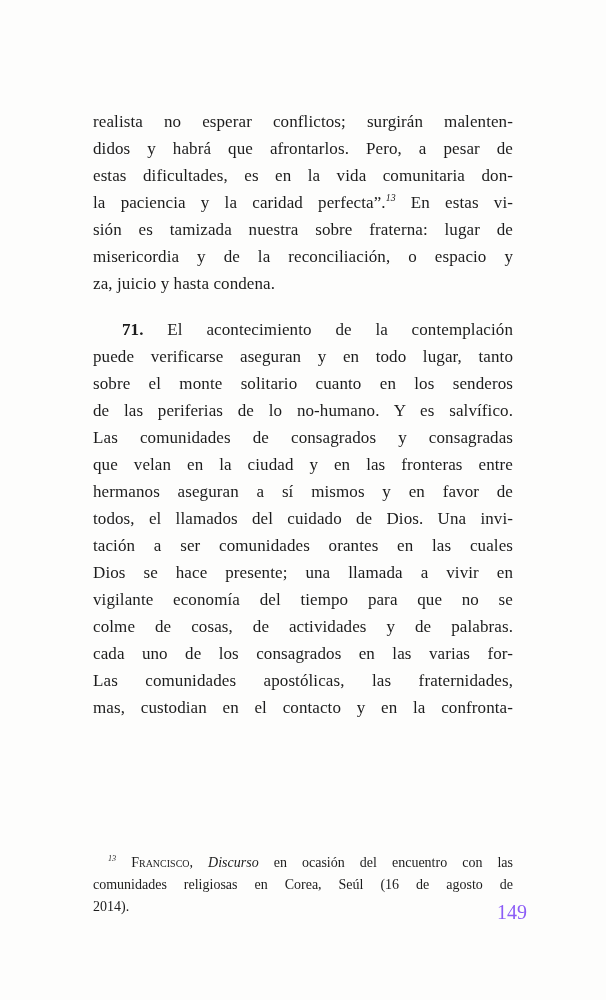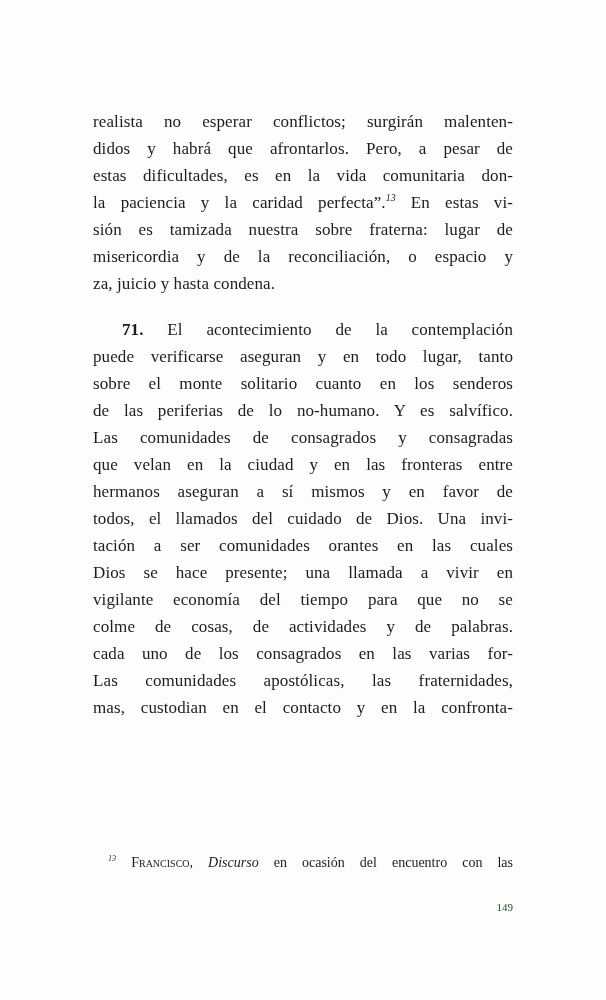--- a/index.html
+++ b/index.html
@@ -33,23 +33,23 @@
   .footnote-block {
     position: absolute;
     left: 93px; top: 816px;
     width: 420px;
     font-size: 14px;
     line-height: 22px;
     margin-top: 36px;
   }
   .page-number {
     position: absolute;
-    right: 93px; top: 901px;
-    font-size: 11px;
-    color: #14532d;
+    right: 79px; top: 901px;
+    font-size: 20px;
+    color: #8b5cf6;
   }
   span.b  { font-weight: bold; }
   span.i  { font-style: italic; }
   span.sc { font-variant: small-caps; }
   span.sup {
     vertical-align: super;
     font-size: 0.58em;
     line-height: 0;
     font-style: italic;
   }
@@ -82,16 +82,18 @@
         <div class="line"><span>vigilante economía del tiempo para que no se</span></div>
         <div class="line"><span>colme de cosas, de actividades y de palabras.</span></div>
         <div class="line"><span>cada uno de los consagrados en las varias for-</span></div>
         <div class="line"><span>Las comunidades apostólicas, las fraternidades,</span></div>
         <div class="line"><span>mas, custodian en el contacto y en la confronta-</span></div>
       </div>
     </div>
   <div class="footnote-block" id="footnote">
       <div class="paragraph">
         <div class="line" style="text-indent: 15px;"><span class="sup">13</span><span> </span><span class="sc">Francisco</span><span>, </span><span class="i">Discurso</span><span> en ocasión del encuentro con las</span></div>
+        <div class="line"><span>comunidades religiosas en Corea, Seúl (16 de agosto de</span></div>
+        <div class="line no-just"><span>2014).</span></div>
       </div>
     </div>
   <div class="page-number">149</div>
 </div>
 
 </body></html>

